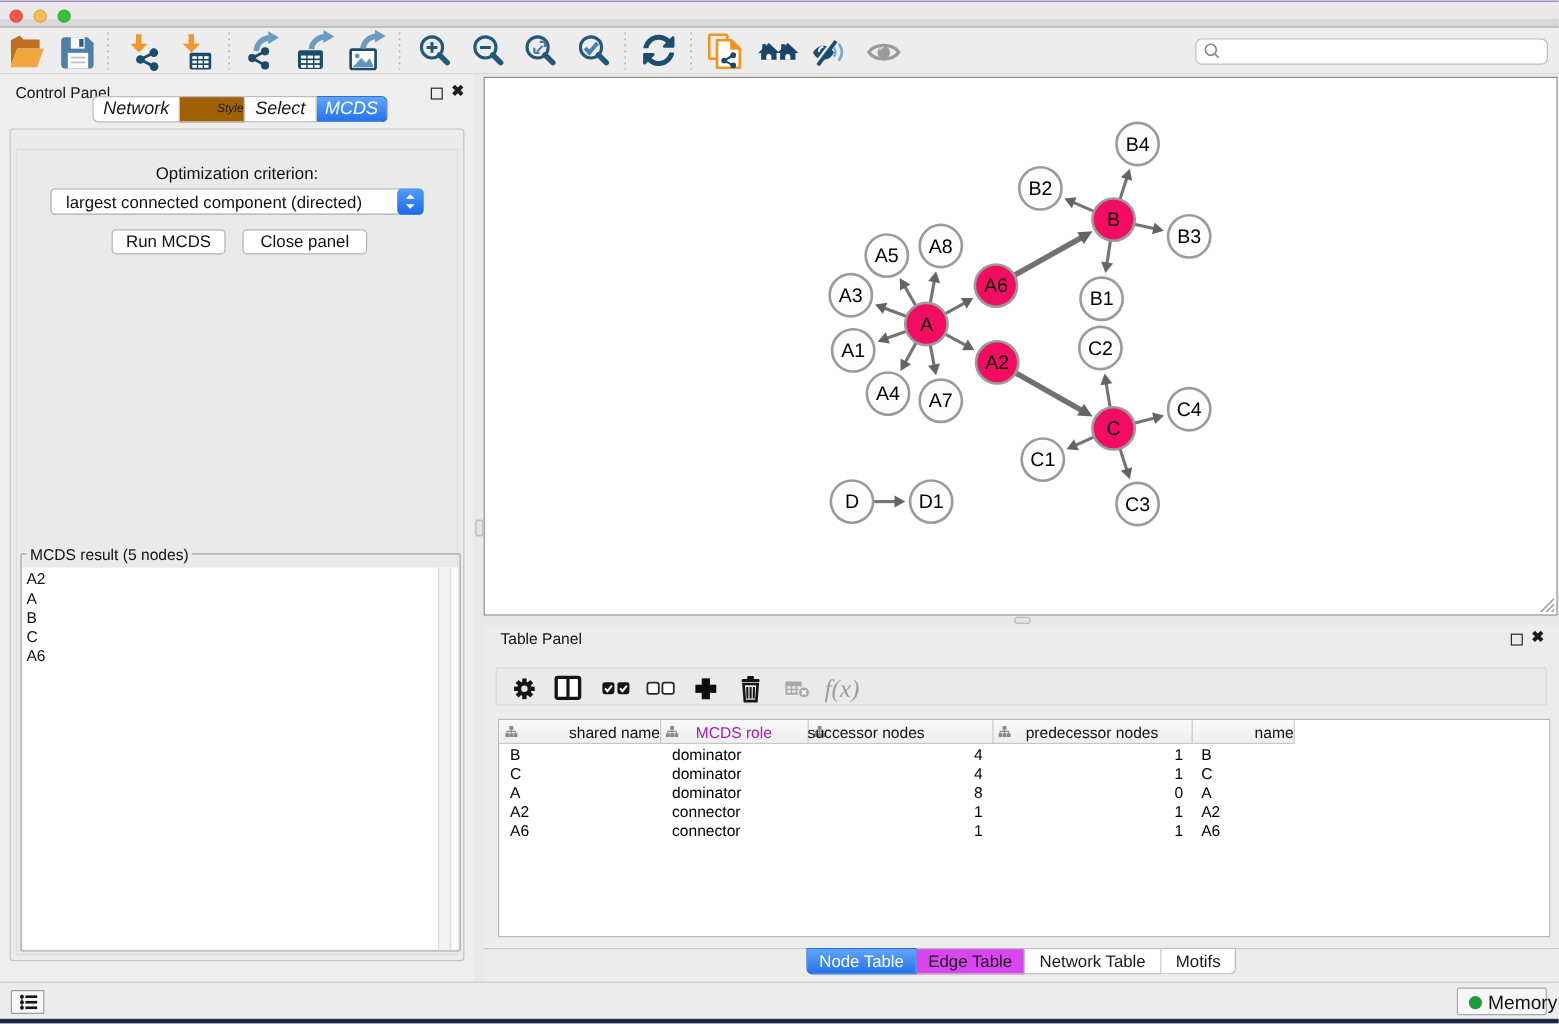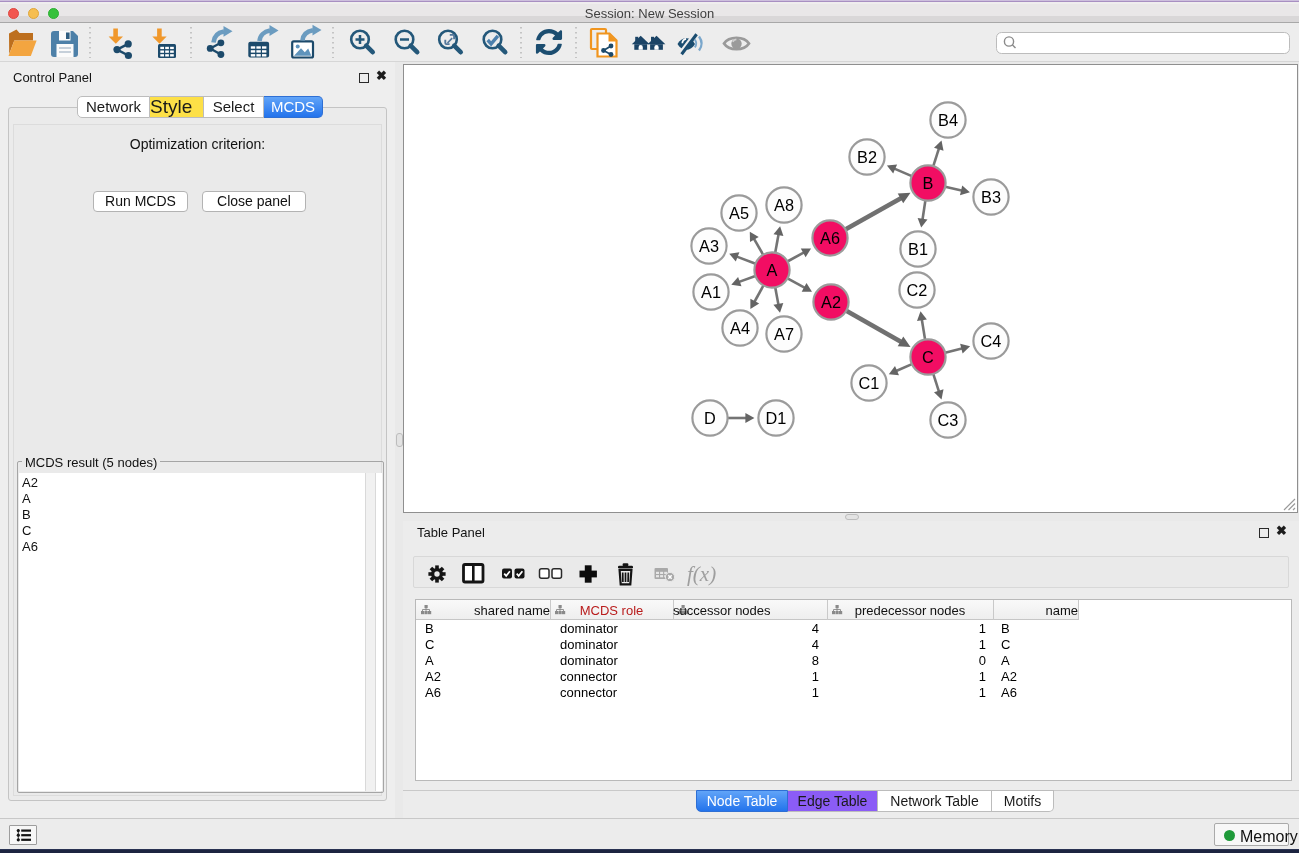--- a/index.html
+++ b/index.html
@@ -10,21 +10,20 @@
 </style>
 </head>
 <body>
 
 <div class="abs" style="left:0;top:0;width:1299px;height:2px;background:linear-gradient(#cdbfdd 0 1px,#a88fc2 1px 2px);"></div>
 
 <div class="abs" style="left:0;top:2px;width:1299px;height:21px;background:linear-gradient(#efedee 0 2px,#e9e7e8 2px 14px,#d9d7d8 14px 20px,#cccacb 20px 21px);border-bottom:1px solid #a8a8a8;">
   <div class="abs" style="left:7.5px;top:6px;width:11px;height:11px;border-radius:50%;background:#f2564f;border:0.5px solid #dd4841;"></div>
   <div class="abs" style="left:27.5px;top:6px;width:11px;height:11px;border-radius:50%;background:#f6be50;border:0.5px solid #dfa63b;"></div>
   <div class="abs" style="left:47.5px;top:6px;width:11px;height:11px;border-radius:50%;background:#36c13c;border:0.5px solid #2daf33;"></div>
-  <div class="abs" style="left:0;top:4px;width:1299px;text-align:center;font-size:13px;color:#404040;">Session: New Session</div>
 </div>
 
 <div id="toolbar" class="abs" style="left:0;top:24px;width:1299px;height:38px;background:#ededed;border-bottom:1px solid #d6d6d6;">
 <svg class="abs" style="left:0;top:-24px;" width="1299" height="62">
       <path d="M9,33.5 L16.5,29.5 L19.5,33 L33,33 L33,40.5 L14.3,40.5 L9.2,54 Z" fill="#bd6f1e"></path>
 <path d="M8.5,56 L14.3,40.5 L36.6,40.5 L30.8,56 Z" fill="#f3a540"></path>
 <path d="M54,31 h19 l5,5 v18 a3,3 0 0 1 -3,3 h-21 a3,3 0 0 1 -3,-3 v-20 a3,3 0 0 1 3,-3 z" fill="#4d80a8"></path>
 <rect x="59" y="31" width="11.5" height="9.5" fill="#fbfbfb"></rect>
       <rect x="66" y="32.5" width="3.6" height="6.5" fill="#2f5d80"></rect>
 <rect x="56.5" y="44" width="17" height="13" fill="#fbfbfb"></rect>
@@ -128,28 +127,36 @@
 </div>
 
 <div class="abs" style="left:0;top:62px;width:395px;height:756px;background:#eeeeee;">
   <div class="abs" style="left:13px;top:8px;font-size:13px;color:#141414;">Control Panel</div>
   <div class="abs" style="left:359px;top:11px;width:10px;height:10px;border:1.6px solid #2a2a2a;"></div>
   <div class="abs" style="left:376px;top:6px;font-size:13px;font-weight:bold;color:#1c1c1c;">✖</div>
 
   <div class="abs" style="left:8px;top:45px;width:379px;height:694px;background:#ebebeb;border:1px solid #c4c4c4;border-radius:3px;"></div>
   <div class="abs" style="left:13px;top:62px;width:369px;height:672px;background:#eaeaea;border:1px solid #dcdcdc;"></div>
 
-  <div class="abs" style="left:77px;top:34px;height:22px;display:flex;">
+  <div class="abs" style="left:77px;top:18px;height:22px;display:flex;font-style:italic;">
     <div style="width:73px;background:#fff;border:1px solid #bcbcbc;border-radius:5px 0 0 5px;font-size:15px;color:#1a1a1a;text-align:center;line-height:20px;">Network</div>
-    <div style="width:54px;background:#fde047;border:1px solid #bcbcbc;border-left:none;font-size:19px;color:#1a1a1a;text-align:left;line-height:20px;">Style</div>
+    <div style="width:54px;background:#a16207;border:1px solid #bcbcbc;border-left:none;font-size:10px;color:#1a1a1a;text-align:right;line-height:20px;">Style</div>
     <div style="width:60px;background:#fff;border:1px solid #bcbcbc;border-left:none;font-size:15px;color:#1a1a1a;text-align:center;line-height:20px;">Select</div>
     <div style="width:59px;background:linear-gradient(#61a4f8,#2373ec);border:1px solid #2e6fd4;border-left:none;border-radius:0 5px 5px 0;font-size:15px;color:#fff;text-align:center;line-height:20px;">MCDS</div>
   </div>
 
   <div class="abs" style="left:0px;top:74px;width:395px;text-align:center;font-size:14px;color:#111;">Optimization criterion:</div>
+  <div class="abs" style="left:42px;top:95px;width:311px;height:22px;background:#fff;border:1px solid #ababab;border-radius:4px;">
+    <div class="abs" style="left:12px;top:2px;font-size:14px;color:#111;">largest connected component (directed)</div>
+    <div class="abs" style="right:-1px;top:-1px;width:22px;height:22px;border-radius:4px;background:linear-gradient(#529df8,#1c68e8);">
+      <svg width="22" height="22">
+          <path d="M7.2 8.6 L10.9 4.9 L14.6 8.6 Z M7.2 13.2 L10.9 16.9 L14.6 13.2 Z" fill="#fff"></path>
+        </svg>
+    </div>
+  </div>
   <div class="abs" style="left:93px;top:129px;width:95px;height:21px;background:#fff;border:1px solid #b3b3b3;border-radius:4px;text-align:center;font-size:14px;color:#111;line-height:19px;">Run MCDS</div>
   <div class="abs" style="left:202px;top:129px;width:104px;height:21px;background:#fff;border:1px solid #b3b3b3;border-radius:4px;text-align:center;font-size:14px;color:#111;line-height:19px;">Close panel</div>
 
   <div class="abs" style="left:17px;top:399px;width:367px;height:332px;border:1px solid #a5a5a5;border-radius:2px;"></div>
   <div class="abs" style="left:22px;top:393px;background:#eaeaea;padding:0 3px;font-size:13px;color:#111;">MCDS result (5 nodes)</div>
   <div class="abs" style="left:19px;top:411px;width:363px;height:318px;background:#fff;">
     <div class="abs" style="left:3px;top:2px;font-size:13px;color:#111;line-height:16px;">A2<br>A<br>B<br>C<br>A6</div>
     <div class="abs" style="right:6px;top:0;width:11px;height:318px;background:#f1f1f1;border-left:1px solid #d9d9d9;border-right:1px solid #d9d9d9;"></div>
   </div>
 </div>
@@ -311,21 +318,21 @@
 <div class="abs" style="left:134px;top:0;width:1px;height:20px;background:#c9c9c9;"></div>
 <svg class="abs" style="left:139px;top:5px;" width="11" height="10">
         <g fill="#8a8a8a">
           <rect x="3.5" y="0" width="3.2" height="3.2"></rect>
           <rect x="0" y="6" width="3.2" height="3.2"></rect>
           <rect x="3.5" y="6" width="3.2" height="3.2"></rect>
           <rect x="7" y="6" width="3.2" height="3.2"></rect>
           <path d="M5,3 v2 M1.5,6 v-1.5 h7 v1.5 M5,4.5 v1.5" stroke="#8a8a8a" stroke-width="0.9" fill="none"></path>
         </g>
       </svg>
-<div class="abs" style="left:134px;top:3px;width:123px;text-align:center;font-size:13px;color:#b91c1c;">MCDS role</div>
+<div class="abs" style="left:134px;top:3px;width:123px;text-align:center;font-size:13px;color:#a21caf;">MCDS role</div>
 <div class="abs" style="left:257px;top:0;width:1px;height:20px;background:#c9c9c9;"></div>
 <svg class="abs" style="left:262px;top:5px;" width="11" height="10">
         <g fill="#8a8a8a">
           <rect x="3.5" y="0" width="3.2" height="3.2"></rect>
           <rect x="0" y="6" width="3.2" height="3.2"></rect>
           <rect x="3.5" y="6" width="3.2" height="3.2"></rect>
           <rect x="7" y="6" width="3.2" height="3.2"></rect>
           <path d="M5,3 v2 M1.5,6 v-1.5 h7 v1.5 M5,4.5 v1.5" stroke="#8a8a8a" stroke-width="0.9" fill="none"></path>
         </g>
       </svg>
@@ -366,22 +373,22 @@
 <div class="abs" style="left:585px;top:69px;width:70px;height:16px;font-size:13px;line-height:16px;color:#000;">A2</div>
 <div class="abs" style="left:9px;top:85px;width:120px;height:16px;font-size:13px;line-height:16px;color:#000;">A6</div>
 <div class="abs" style="left:144px;top:85px;width:110px;height:16px;font-size:13px;line-height:16px;color:#000;">connector</div>
 <div class="abs" style="left:257px;top:85px;width:146px;height:16px;font-size:13px;line-height:16px;color:#000;text-align:right;">1</div>
 <div class="abs" style="left:411px;top:85px;width:159px;height:16px;font-size:13px;line-height:16px;color:#000;text-align:right;">1</div>
 <div class="abs" style="left:585px;top:85px;width:70px;height:16px;font-size:13px;line-height:16px;color:#000;">A6</div>
   </div>
   <div class="abs" style="left:0;top:269px;width:896px;height:1px;background:#c9c9c9;"></div>
 
   <div class="abs" style="left:269px;top:269px;height:22px;display:flex;">
-    <div style="width:92px;background:linear-gradient(#61a4f8,#2373ec);border:1px solid #2e6fd4;border-radius:0 0 0 5px;font-size:14px;color:#fff;text-align:center;line-height:20px;margin-left:24px;">Node Table</div>
-    <div style="width:90px;background:#8b5cf6;border:1px solid #bcbcbc;border-left:none;font-size:14px;color:#1a1a1a;text-align:center;line-height:20px;">Edge Table</div>
+    <div style="width:92px;background:linear-gradient(#61a4f8,#2373ec);border:1px solid #2e6fd4;border-radius:0 0 0 5px;font-size:14px;color:#fff;text-align:center;line-height:20px;">Node Table</div>
+    <div style="width:90px;background:#d946ef;border:1px solid #bcbcbc;border-left:none;font-size:14px;color:#1a1a1a;text-align:center;line-height:20px;">Edge Table</div>
     <div style="width:114px;background:#fff;border:1px solid #bcbcbc;border-left:none;font-size:14px;color:#1a1a1a;text-align:center;line-height:20px;">Network Table</div>
     <div style="width:62px;background:#fff;border:1px solid #bcbcbc;border-left:none;border-radius:0 0 5px 0;font-size:14px;color:#1a1a1a;text-align:center;line-height:20px;">Motifs</div>
   </div>
 </div>
 
 <div class="abs" style="left:0;top:818px;width:1299px;height:31px;background:#ececec;border-top:1px solid #c8c8c8;">
   <div class="abs" style="left:9px;top:6px;width:28px;height:20px;background:#f7f7f7;border:1.5px solid #9d9d9d;border-radius:1px;">
     <svg width="25" height="17">
         <g fill="#141414">
           <line x1="8.3" y1="3" x2="8.3" y2="14" stroke="#141414" stroke-width="0.8"></line>

